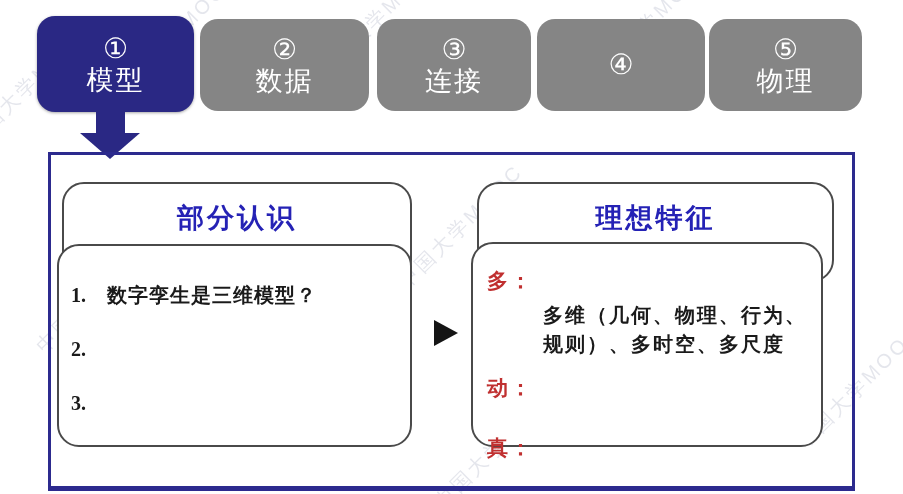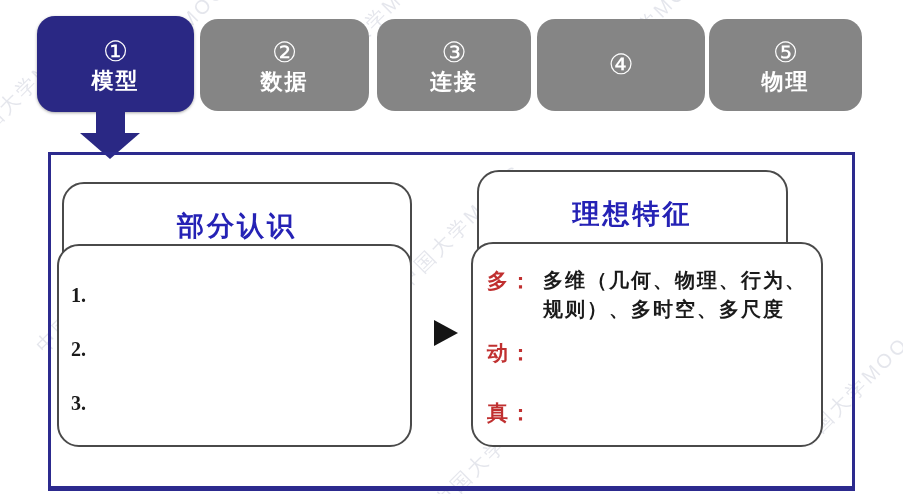--- a/index.html
+++ b/index.html
@@ -19,21 +19,21 @@
 
   
   .tab {
     position: absolute; top: 19px; height: 92px;
     background: #858585; border-radius: 18px; color: #fff;
     display: flex; flex-direction: column; align-items: center; justify-content: center;
     line-height: 1.18; text-align: center;
   }
   .tab.active { top: 16px; height: 96px; background: #2a2884; box-shadow: 0 1px 3px rgba(0,0,0,.35); }
   .tab-num   { font-size: 28px; font-weight: normal; }
-  .tab-label { font-size: 22px; font-weight: bold; letter-spacing: 2px; text-align: right; }
+  .tab-label { font-size: 27px; font-weight: normal; letter-spacing: 2px; text-align: right; }
 
   
   .arrow-stem {
     position: absolute; left: 96px; top: 110px; width: 29px; height: 24px;
     background: #2a2884;
   }
   .arrow-head {
     position: absolute; left: 80px; top: 133px; width: 0; height: 0;
     border-left: 30px solid transparent; border-right: 30px solid transparent;
     border-top: 26px solid #2a2884;
@@ -42,24 +42,24 @@
   
   .outer {
     position: absolute; left: 48px; top: 152px; width: 807px; height: 339px;
     border: 3px solid #2c2a8e; border-bottom-width: 5px; background: transparent;
   }
 
   
   .title-box {
     position: absolute; height: 100px; background: #fff;
     border: 2px solid #4a4a4a; border-radius: 22px;
-    z-index: 1; text-align: center; padding-top: 24px;
+    z-index: 1; text-align: center; padding-top: 16px;
   }
   .title-box.left  { left: 62px;  top: 182px; width: 350px; }
-  .title-box.right { left: 477px; top: 170px; width: 311px; }
+  .title-box.right { left: 477px; top: 182px; width: 357px; }
   .panel-title {
     font-size: 27px; font-weight: bold; color: #2522b5; letter-spacing: 3px;
   }
 
   
   .body-box {
     position: absolute; background: #fff;
     border: 2px solid #4a4a4a; border-radius: 22px; z-index: 2;
   }
   .body-box.left  { left: 57px;  top: 244px; width: 355px; height: 203px; padding: 37px 8px 0 12px; }
@@ -67,21 +67,21 @@
 
   
   .q-item { display: flex; margin-bottom: 30px; color: #1a1a1a; font-weight: bold; line-height: 1.2; }
   .q-num  { width: 36px; flex: none; font-family: "Liberation Serif", serif; font-size: 20px; }
   .q-text { font-size: 20px; letter-spacing: 1px; }
 
   
   .f-item { display: flex; margin-bottom: 30px; line-height: 1.45; }
   .f-item.first { margin-bottom: 14px; }
   .f-label { width: 56px; flex: none; color: #c03030; font-weight: bold; font-size: 21px; letter-spacing: 2px; }
-  .f-text  { font-size: 20px; font-weight: bold; color: #1a1a1a; letter-spacing: 2px; max-width: 278px; }
+  .f-text  { font-size: 20px; font-weight: bold; color: #1a1a1a; letter-spacing: 2px; max-width: 278px; margin-top: 35px; }
 
   
   .pointer {
     position: absolute; left: 434px; top: 320px; width: 0; height: 0; z-index: 3;
     border-top: 13px solid transparent; border-bottom: 13px solid transparent;
     border-left: 24px solid #151515;
   }
 </style>
 </head>
 <body>
@@ -123,20 +123,21 @@
   <div class="arrow-head"></div>
 
   <div class="outer"></div>
 
   <div class="title-box left">
     <span class="panel-title">部分认识</span>
   </div>
   <div class="body-box left">
     <div class="q-item">
       <span class="q-num">1.</span>
+      <span class="q-text">数字孪生是三维模型？</span>
     </div>
     <div class="q-item">
       <span class="q-num">2.</span>
     </div>
     <div class="q-item">
       <span class="q-num">3.</span>
     </div>
   </div>
 
   <div class="pointer"></div>

